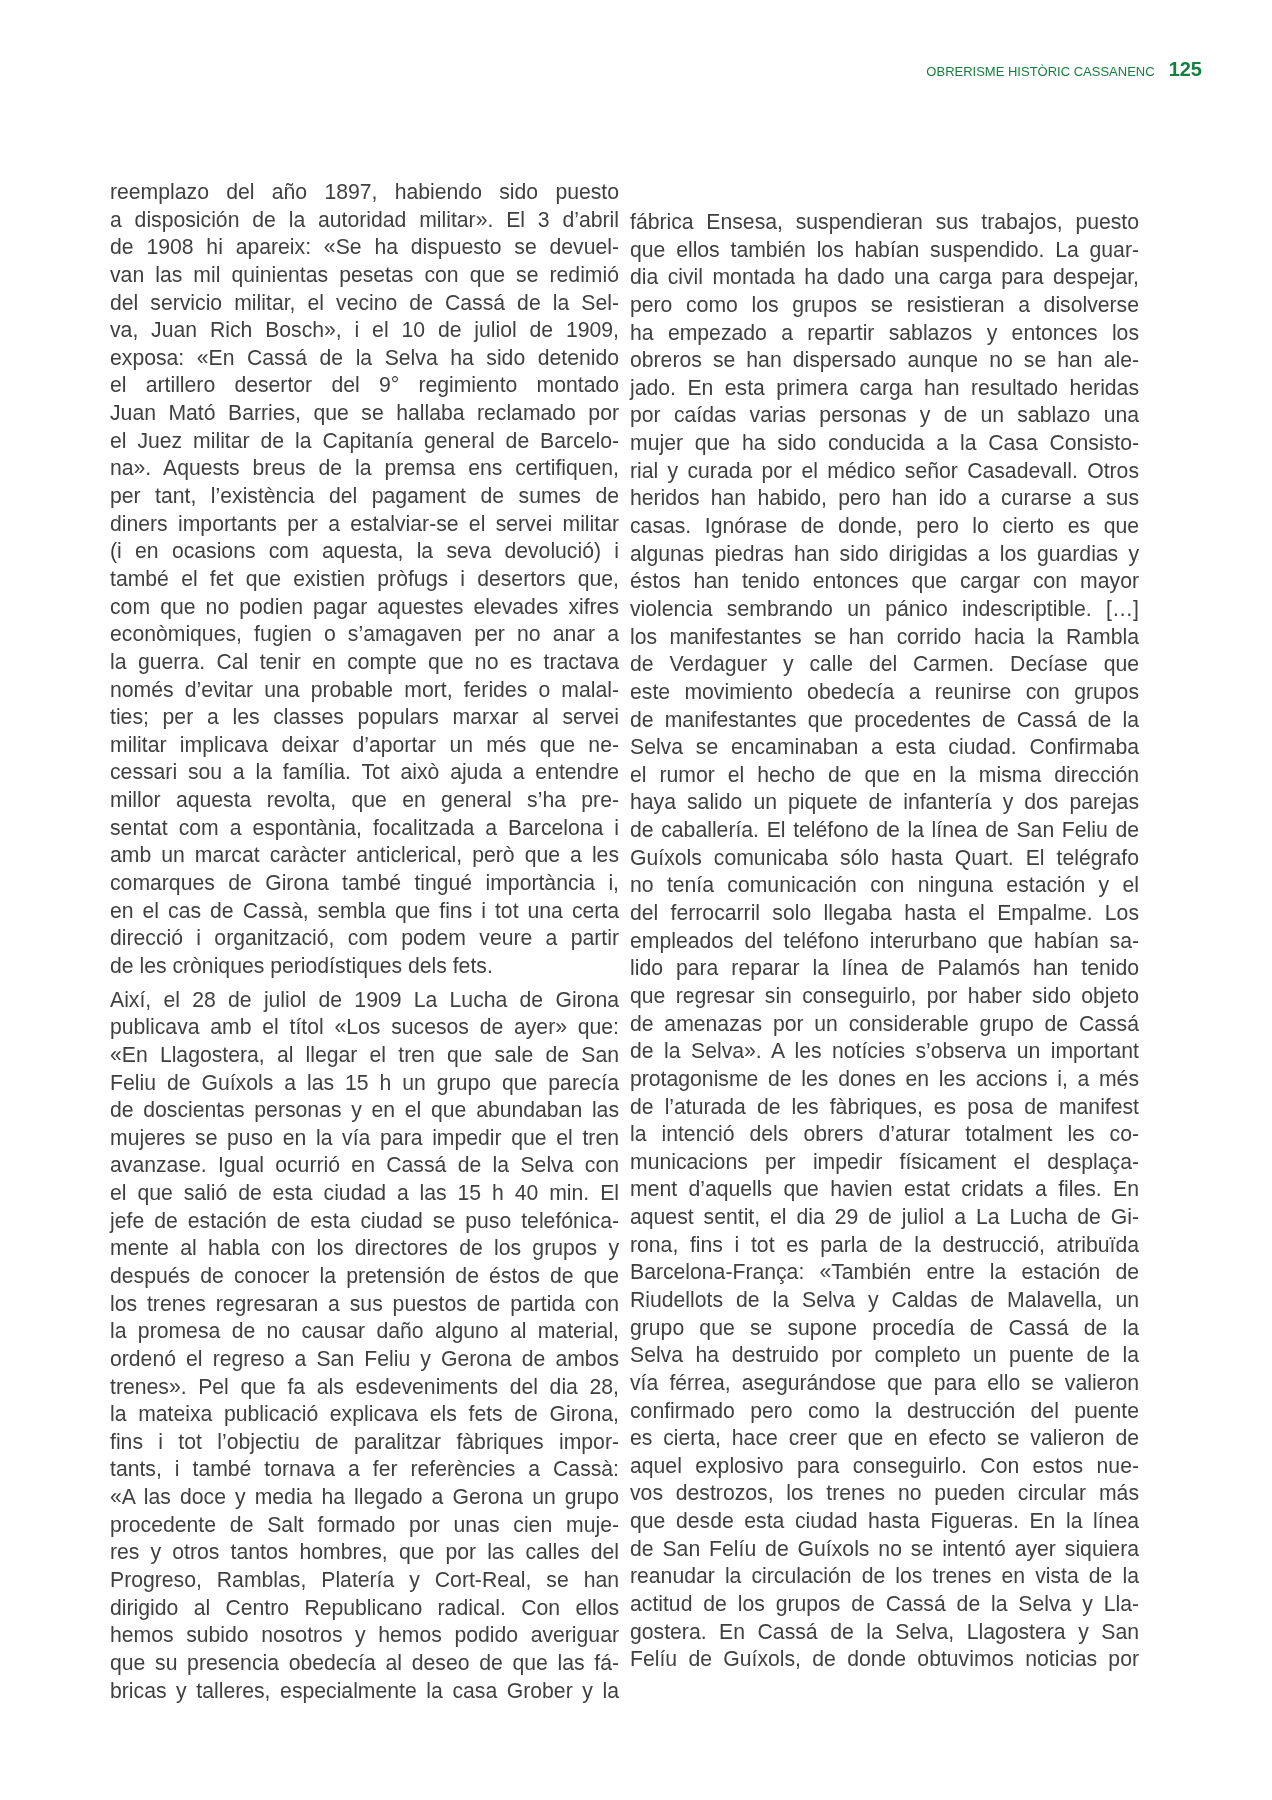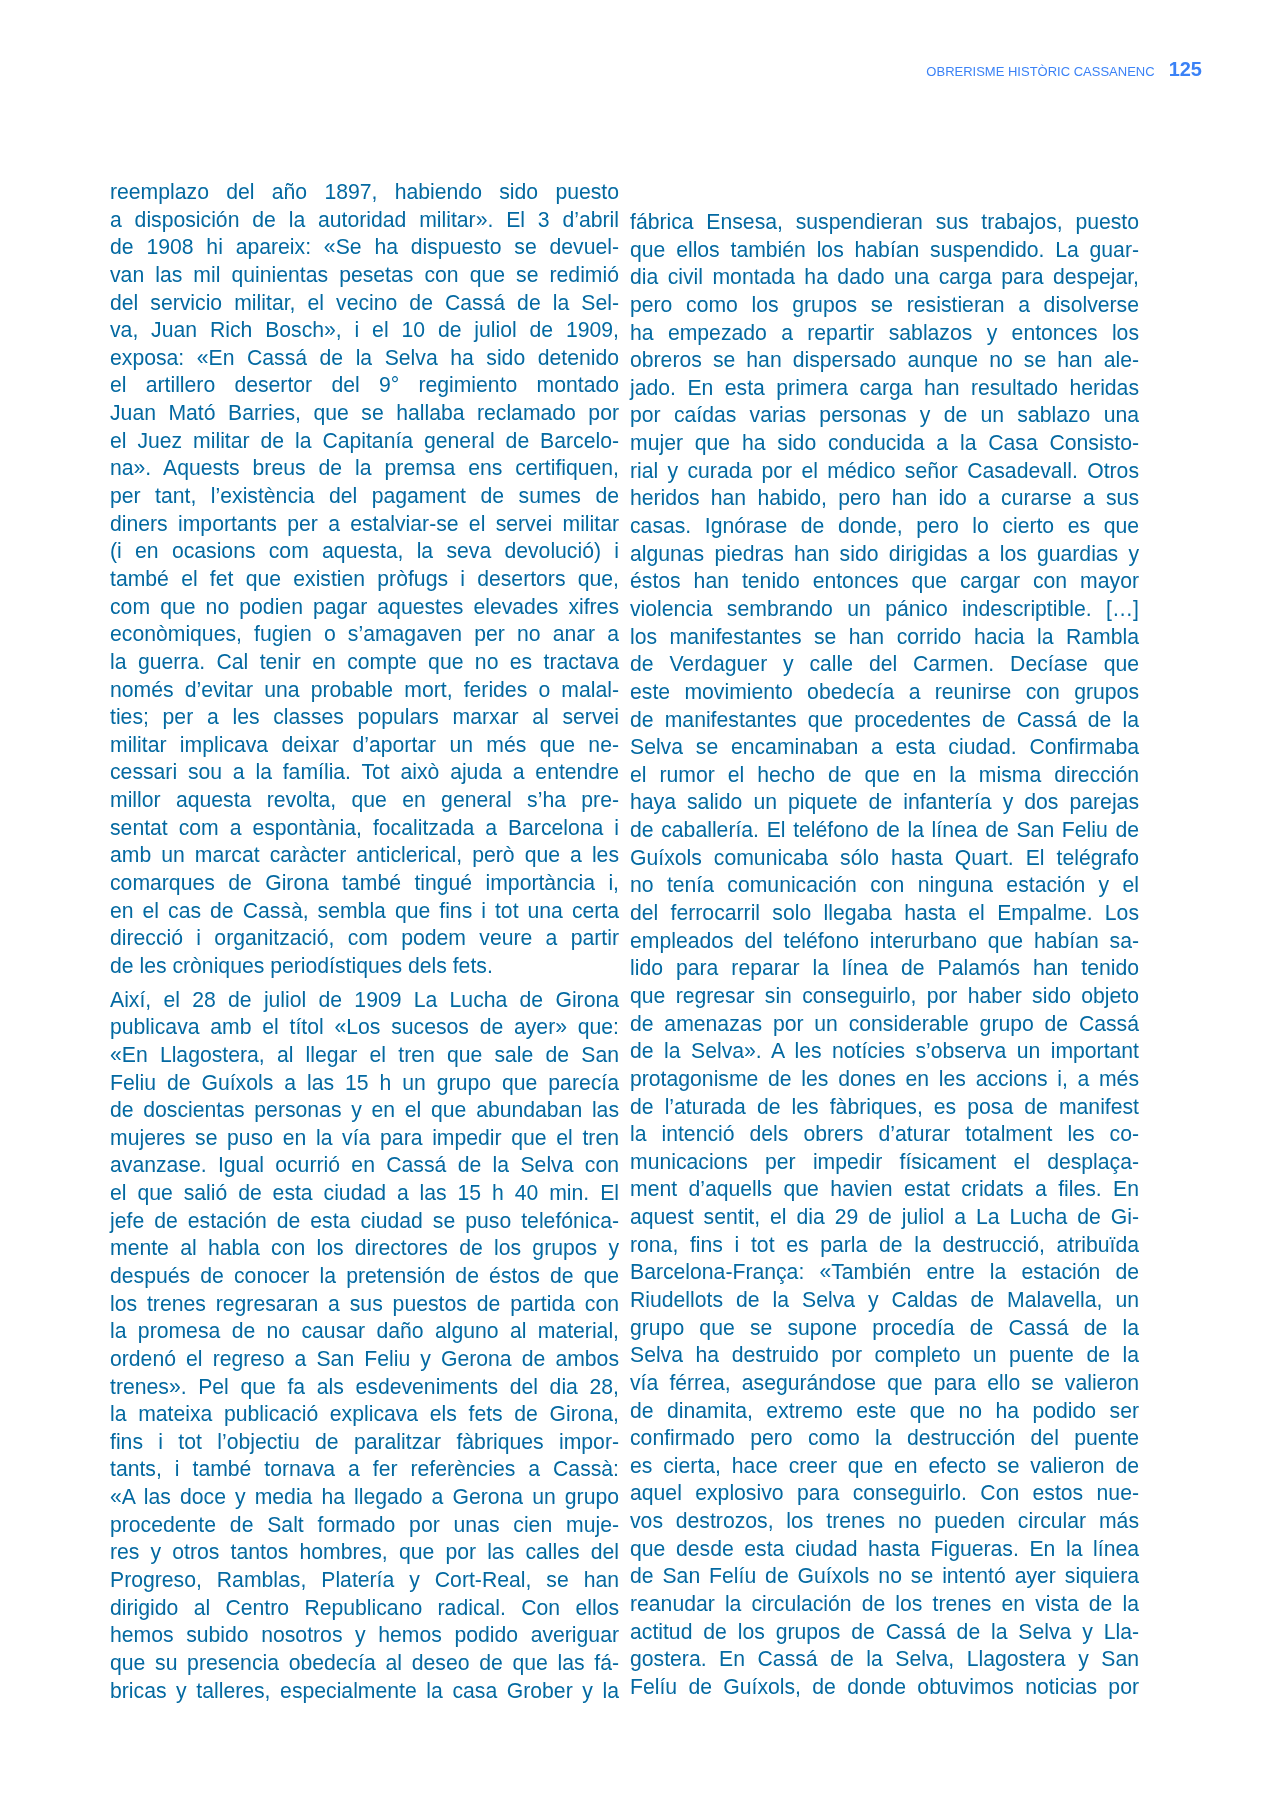--- a/index.html
+++ b/index.html
@@ -1,28 +1,28 @@
 <!DOCTYPE html>
 <html><head>
 <meta charset="utf-8">
 <style>
   html, body { margin: 0; padding: 0; background: #ffffff; }
   body { width: 1272px; height: 1800px; position: relative; overflow: hidden; }
   .running-head {
     position: absolute; top: 58px; right: 70px;
     font-family: "Liberation Sans", sans-serif;
-    font-size: 13px; color: #3b82f6; letter-spacing: 0px;
+    font-size: 13px; color: #15803d; letter-spacing: 0px;
     display: flex; align-items: baseline; gap: 14px;
   }
   .running-head .title { text-transform: uppercase; }
   .running-head .pageno { font-weight: bold; font-size: 20px; }
   .col {
     position: absolute; top: 178px; width: 509px;
     font-family: "Liberation Sans", sans-serif;
-    font-size: 21.2px; line-height: 27.65px; color: #0369a1;
+    font-size: 21.2px; line-height: 27.65px; color: #404040;
   }
   .col-left { left: 110px; }
   .col-right { left: 630px; margin-top: 30px; }
   .line {
     display: block; white-space: nowrap;
     text-align: justify; text-align-last: justify;
     height: 27.65px;
   }
   .line.last { text-align-last: left; }
   .para-gap { height: 6px; }
@@ -135,21 +135,20 @@
       <span class="line">la intenció dels obrers d’aturar totalment les co-</span>
       <span class="line">municacions per impedir físicament el desplaça-</span>
       <span class="line">ment d’aquells que havien estat cridats a files. En</span>
       <span class="line">aquest sentit, el dia 29 de juliol a La Lucha de Gi-</span>
       <span class="line">rona, fins i tot es parla de la destrucció, atribuïda</span>
       <span class="line">Barcelona-França: «También entre la estación de</span>
       <span class="line">Riudellots de la Selva y Caldas de Malavella, un</span>
       <span class="line">grupo que se supone procedía de Cassá de la</span>
       <span class="line">Selva ha destruido por completo un puente de la</span>
       <span class="line">vía férrea, asegurándose que para ello se valieron</span>
-      <span class="line">de dinamita, extremo este que no ha podido ser</span>
       <span class="line">confirmado pero como la destrucción del puente</span>
       <span class="line">es cierta, hace creer que en efecto se valieron de</span>
       <span class="line">aquel explosivo para conseguirlo. Con estos nue-</span>
       <span class="line">vos destrozos, los trenes no pueden circular más</span>
       <span class="line">que desde esta ciudad hasta Figueras. En la línea</span>
       <span class="line">de San Felíu de Guíxols no se intentó ayer siquiera</span>
       <span class="line">reanudar la circulación de los trenes en vista de la</span>
       <span class="line">actitud de los grupos de Cassá de la Selva y Lla-</span>
       <span class="line">gostera. En Cassá de la Selva, Llagostera y San</span>
       <span class="line">Felíu de Guíxols, de donde obtuvimos noticias por</span>

